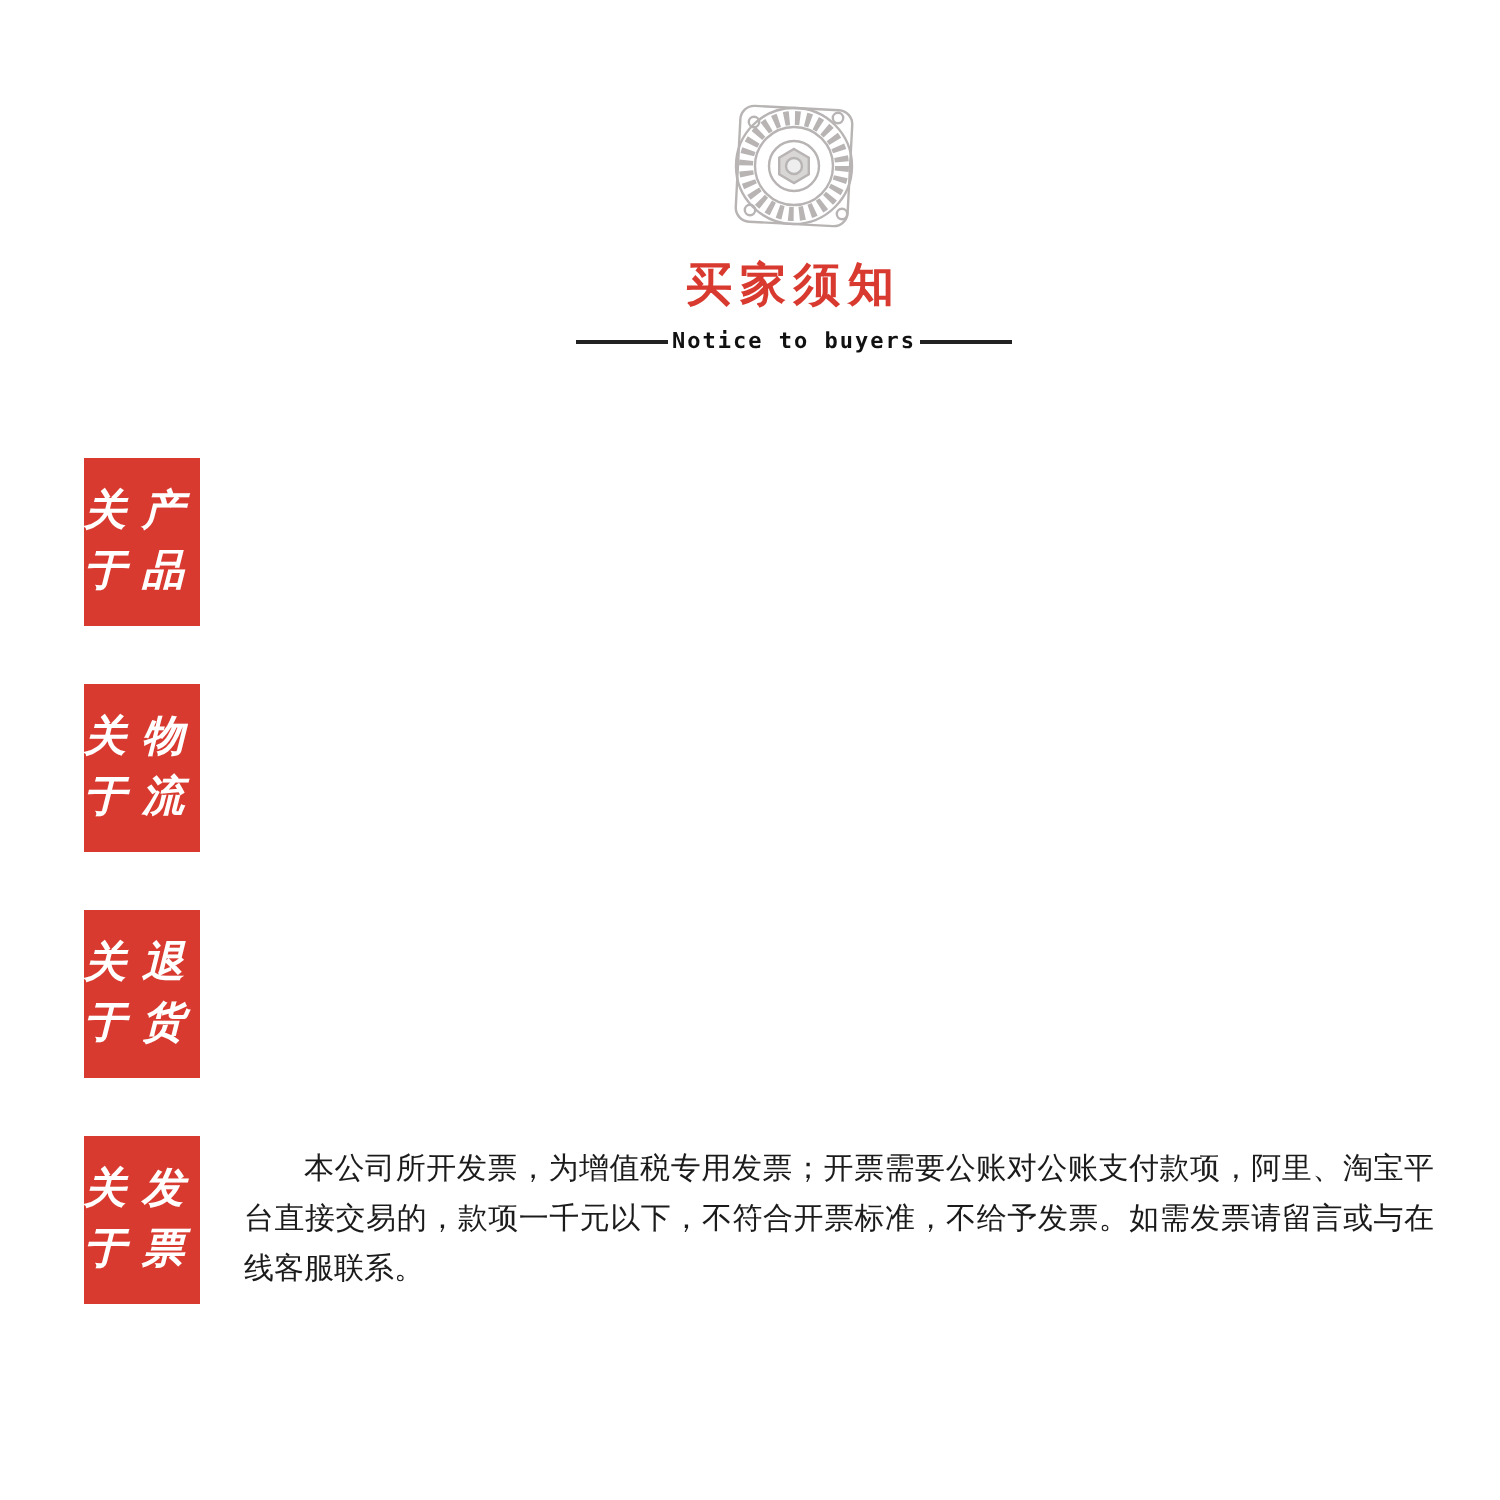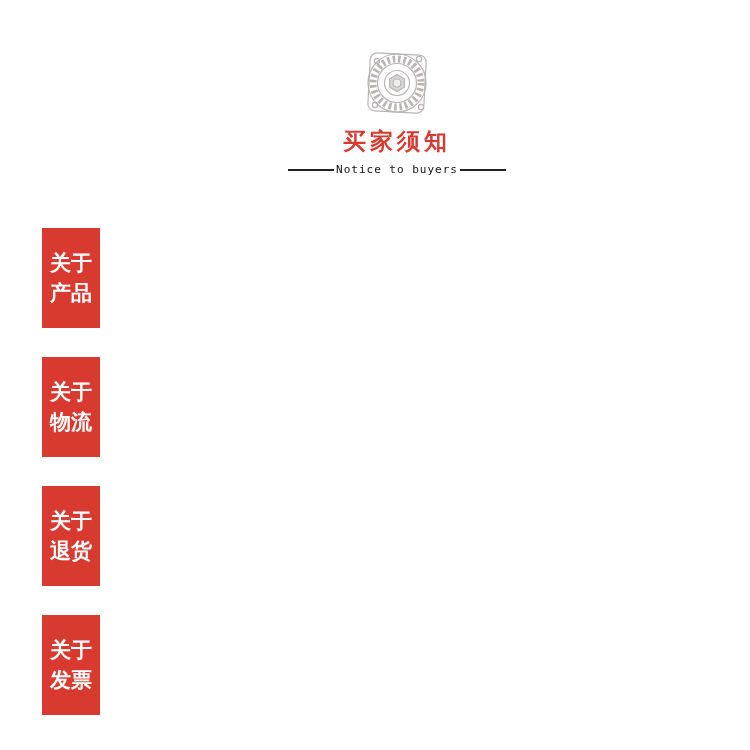--- a/index.html
+++ b/index.html
@@ -24,20 +24,21 @@
     font-weight: bold;
     letter-spacing: 4px;
     font-family: "Liberation Serif", "DejaVu Serif", serif;
   }
   .subtitle-row {
     margin-top: 6px;
     display: flex;
     align-items: center;
     justify-content: center;
     gap: 2px;
+    font-weight: bold;
   }
   .subtitle-line { width: 46px; border-top: 2px solid #222; }
   .page-subtitle {
     font-family: "DejaVu Sans Mono", "Liberation Mono", monospace;
     font-size: 11px;
     letter-spacing: 1px;
     color: #111;
   }
   .sections {
     margin-top: 52px;
@@ -47,31 +48,32 @@
     padding: 0 33px 0 42px;
   }
   .section-row {
     display: flex;
     align-items: center;
     gap: 22px;
   }
   .section-label {
     flex: none;
     width: 58px;
-    height: 100px;
+    height: 84px;
     background: var(--accent);
     color: #ffffff;
     display: flex;
-    flex-direction: column;
+    flex-direction: row;
     align-items: center;
     justify-content: center;
     font-size: 21px;
     font-weight: bold;
     line-height: 1.45;
     font-family: "Liberation Sans", "DejaVu Sans", sans-serif;
+    font-style: italic;
   }
   .section-text {
     flex: 1;
     font-size: 15px;
     line-height: 25px;
     text-align: justify;
     text-indent: 2em;
     color: var(--ink);
   }
 </style>
@@ -127,16 +129,17 @@
         <span>关于</span>
         <span>退货</span>
       </div>
     </div>
 
     <div class="section-row">
       <div class="section-label">
         <span>关于</span>
         <span>发票</span>
       </div>
+      <p class="section-text">本公司所开发票，为增值税专用发票；开票需要公账对公账支付款项，阿里、淘宝平台直接交易的，款项一千元以下，不符合开票标准，不给予发票。如需发票请留言或与在线客服联系。</p>
     </div>
 
   </div>
 </div>
 
 </body></html>

